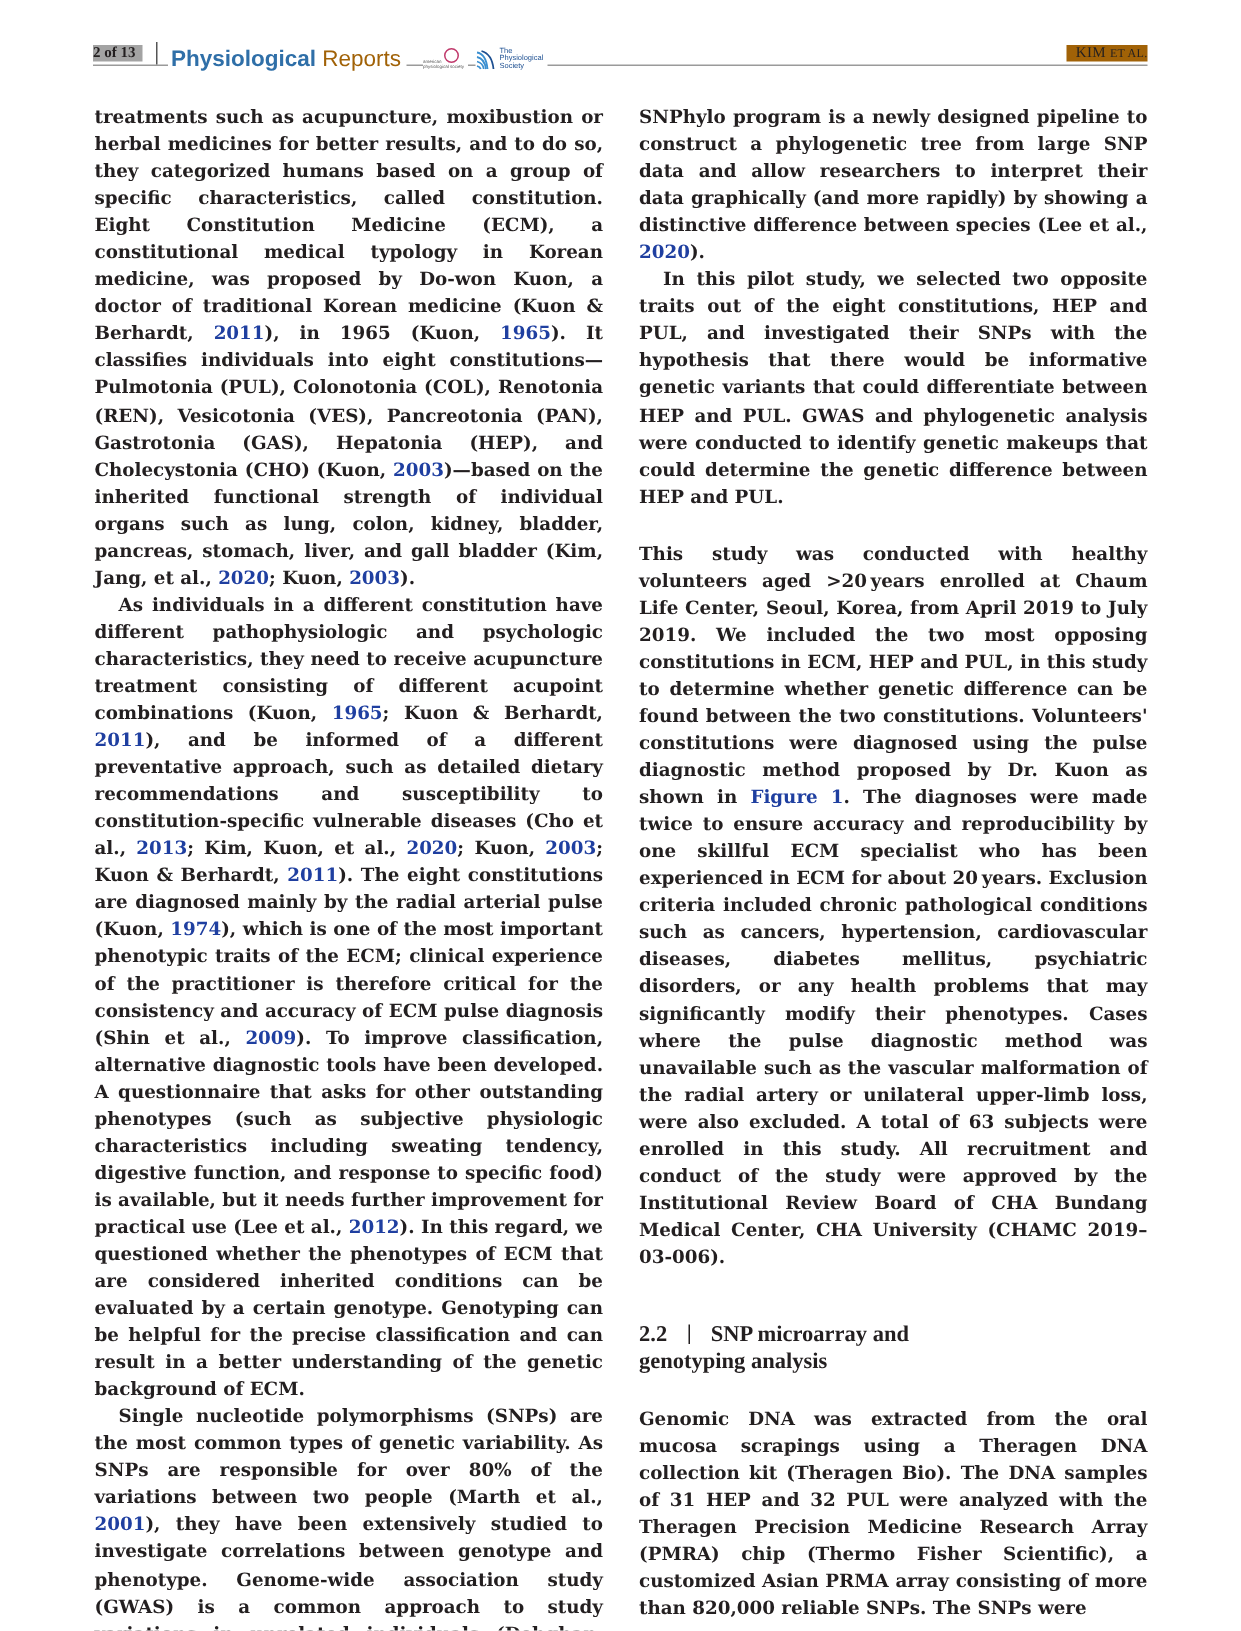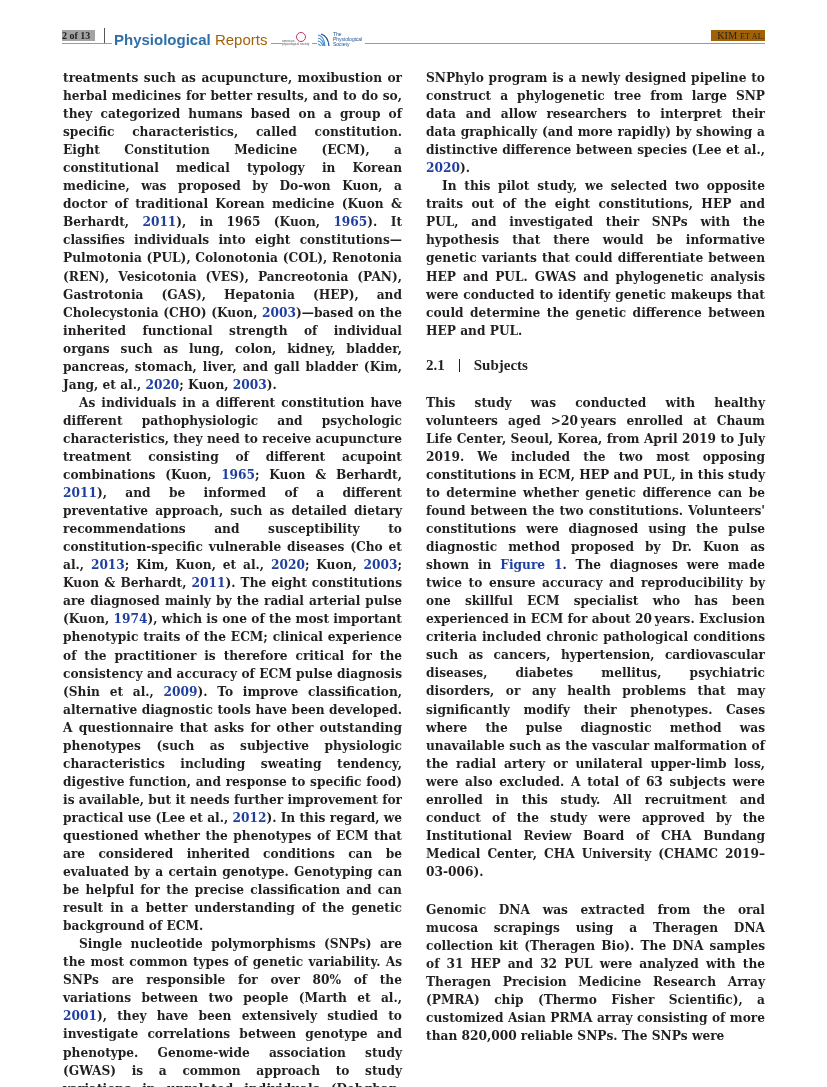--- a/index.html
+++ b/index.html
@@ -67,19 +67,19 @@
   <p><span>treatments such as acupuncture, moxibustion or herbal medicines for better results, and to do so, they categorized humans based on a group of specific characteristics, called constitution. Eight Constitution Medicine (ECM), a constitutional medical typology in Korean medicine, was proposed by Do-won Kuon, a doctor of traditional Korean medicine (Kuon &amp; Berhardt, </span><a class="ref" href="#">2011</a><span>), in 1965 (Kuon, </span><a class="ref" href="#">1965</a><span>). It classifies individuals into eight constitutions—Pulmotonia (PUL), Colonotonia (COL), Renotonia (REN), Vesicotonia (VES), Pancreotonia (PAN), Gastrotonia (GAS), Hepatonia (HEP), and Cholecystonia (CHO) (Kuon, </span><a class="ref" href="#">2003</a><span>)—based on the inherited functional strength of individual organs such as lung, colon, kidney, bladder, pancreas, stomach, liver, and gall bladder (Kim, Jang, et al., </span><a class="ref" href="#">2020</a><span>; Kuon, </span><a class="ref" href="#">2003</a><span>).</span></p>
   <p class="indent"><span>As individuals in a different constitution have different pathophysiologic and psychologic characteristics, they need to receive acupuncture treatment consisting of different acupoint combinations (Kuon, </span><a class="ref" href="#">1965</a><span>; Kuon &amp; Berhardt, </span><a class="ref" href="#">2011</a><span>), and be informed of a different preventative approach, such as detailed dietary recommendations and susceptibility to constitution-specific vulnerable diseases (Cho et al., </span><a class="ref" href="#">2013</a><span>; Kim, Kuon, et al., </span><a class="ref" href="#">2020</a><span>; Kuon, </span><a class="ref" href="#">2003</a><span>; Kuon &amp; Berhardt, </span><a class="ref" href="#">2011</a><span>). The eight constitutions are diagnosed mainly by the radial arterial pulse (Kuon, </span><a class="ref" href="#">1974</a><span>), which is one of the most important phenotypic traits of the ECM; clinical experience of the practitioner is therefore critical for the consistency and accuracy of ECM pulse diagnosis (Shin et al., </span><a class="ref" href="#">2009</a><span>). To improve classification, alternative diagnostic tools have been developed. A questionnaire that asks for other outstanding phenotypes (such as subjective physiologic characteristics including sweating tendency, digestive function, and response to specific food) is available, but it needs further improvement for practical use (Lee et al., </span><a class="ref" href="#">2012</a><span>). In this regard, we questioned whether the phenotypes of ECM that are considered inherited conditions can be evaluated by a certain genotype. Genotyping can be helpful for the precise classification and can result in a better understanding of the genetic background of ECM.</span></p>
   <p class="indent"><span>Single nucleotide polymorphisms (SNPs) are the most common types of genetic variability. As SNPs are responsible for over 80% of the variations between two people (Marth et al., </span><a class="ref" href="#">2001</a><span>), they have been extensively studied to investigate correlations between genotype and phenotype. Genome-wide association study (GWAS) is a common approach to study variations in unrelated individuals (Dehghan, </span><a class="ref" href="#">2018</a><span>; McCarthy et al., </span><a class="ref" href="#">2008</a><span>). Among many SNP analyses, a phylogenetic tree was developed for evolutionary studies and has demonstrated the association between or within organisms based on genetic data. The</span></p>
 </div>
 
 <div class="col col-right">
   <p><span>SNPhylo program is a newly designed pipeline to construct a phylogenetic tree from large SNP data and allow researchers to interpret their data graphically (and more rapidly) by showing a distinctive difference between species (Lee et al., </span><a class="ref" href="#">2020</a><span>).</span></p>
   <p class="indent">In this pilot study, we selected two opposite traits out of the eight constitutions, HEP and PUL, and investigated their SNPs with the hypothesis that there would be informative genetic variants that could differentiate between HEP and PUL. GWAS and phylogenetic analysis were conducted to identify genetic makeups that could determine the genetic difference between HEP and PUL.</p>
 
 
-  <h3 class="subsec-heading" style="margin-top:16px;"><span>2.1</span><span class="bar"></span><span>Subjects</span></h3>
 
   <p style="margin-top:20px;"><span>This study was conducted with healthy volunteers aged &gt;20 years enrolled at Chaum Life Center, Seoul, Korea, from April 2019 to July 2019. We included the two most opposing constitutions in ECM, HEP and PUL, in this study to determine whether genetic difference can be found between the two constitutions. Volunteers' constitutions were diagnosed using the pulse diagnostic method proposed by Dr. Kuon as shown in </span><a class="ref" href="#">Figure 1</a><span>. The diagnoses were made twice to ensure accuracy and reproducibility by one skillful ECM specialist who has been experienced in ECM for about 20 years. Exclusion criteria included chronic pathological conditions such as cancers, hypertension, cardiovascular diseases, diabetes mellitus, psychiatric disorders, or any health problems that may significantly modify their phenotypes. Cases where the pulse diagnostic method was unavailable such as the vascular malformation of the radial artery or unilateral upper-limb loss, were also excluded. A total of 63 subjects were enrolled in this study. All recruitment and conduct of the study were approved by the Institutional Review Board of CHA Bundang Medical Center, CHA University (CHAMC 2019–03-006).</span></p>
 
+  <h3 class="subsec-heading" style="margin-top:34px;"><span>2.2</span><span class="bar"></span><span>SNP microarray and</span><br><span>genotyping analysis</span></h3>
 
   <p style="margin-top:20px;">Genomic DNA was extracted from the oral mucosa scrapings using a Theragen DNA collection kit (Theragen Bio). The DNA samples of 31 HEP and 32 PUL were analyzed with the Theragen Precision Medicine Research Array (PMRA) chip (Thermo Fisher Scientific), a customized Asian PRMA array consisting of more than 820,000 reliable SNPs. The SNPs were</p>
 </div>
 
 </body></html>

